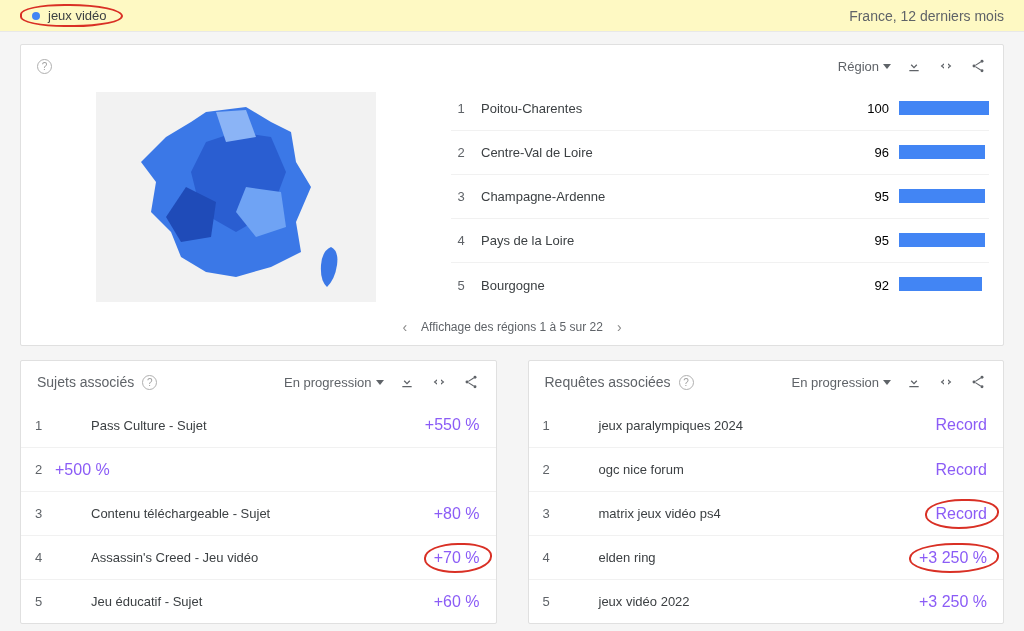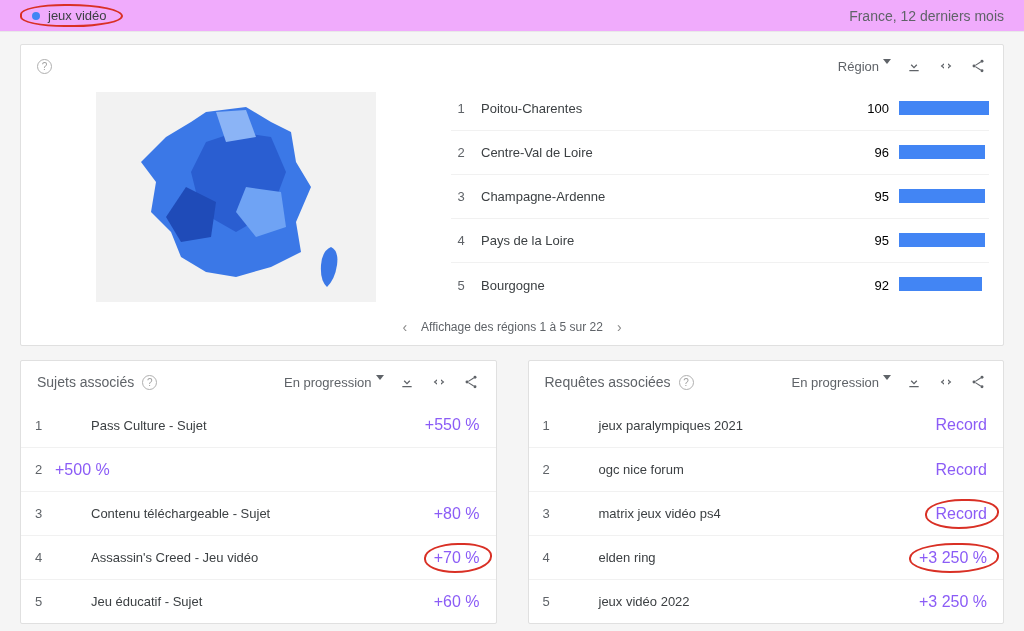--- a/index.html
+++ b/index.html
@@ -5,21 +5,21 @@
   * { box-sizing: border-box; margin: 0; padding: 0; }
   body {
     font-family: Arial, 'Helvetica Neue', sans-serif;
     background: #f5f5f5;
     color: #202124;
     width: 1024px;
     height: 631px;
     overflow: hidden;
   }
   .topbar {
-    background: #f0abfc;
+    background: #fef9c3;
     height: 32px;
     display: flex;
     align-items: center;
     padding: 0 20px;
     justify-content: space-between;
     border-bottom: 1px solid #e8e8e8;
   }
   .search-term {
     display: flex;
     align-items: center;
@@ -74,21 +74,21 @@
   }
   .help-icon {
     width: 15px; height: 15px; border: 1px solid #b0b0b0; border-radius: 50%;
     display: flex; align-items: center; justify-content: center;
     font-size: 10px; color: #a0a0a0;
   }
   .card-actions {
     display: flex; align-items: center; gap: 14px;
     color: #5f6368; font-size: 13px;
   }
-  .dropdown { display: flex; gap:4px; cursor: pointer; }
+  .dropdown { display: flex; align-items: center; gap:4px; cursor: pointer; }
   .caret-down {
     width: 0; height: 0; border-left: 4px solid transparent;
     border-right: 4px solid transparent; border-top: 5px solid #5f6368;
   }
   .icon-btn { width: 18px; height: 18px; display:flex; align-items:center; justify-content:center; cursor:pointer; color:#5f6368;}
   .icon-btn svg { width: 16px; height: 16px; fill: currentColor; }
   
   .region-body {
     display: flex;
     padding: 0 0 6px 0;
@@ -349,21 +349,21 @@
                 <circle cx="6" cy="12" r="2.2"></circle>
                 <circle cx="18" cy="19" r="2.2"></circle>
                 <path d="M8 11L16 6M8 13l8 5" stroke="#5f6368" stroke-width="1.6" fill="none"></path>
               </svg>
           </span>
         </div>
       </div>
       <div id="queries-list">
           <div class="list-row">
             <span class="list-rank">1</span>
-            <span class="list-label">jeux paralympiques 2021</span>
+            <span class="list-label">jeux paralympiques 2024</span>
             <span class="list-val">Record</span>
           </div>
           <div class="list-row">
             <span class="list-rank">2</span>
             <span class="list-label">ogc nice forum</span>
             <span class="list-val">Record</span>
           </div>
           <div class="list-row">
             <span class="list-rank">3</span>
             <span class="list-label">matrix jeux vidéo ps4</span>

